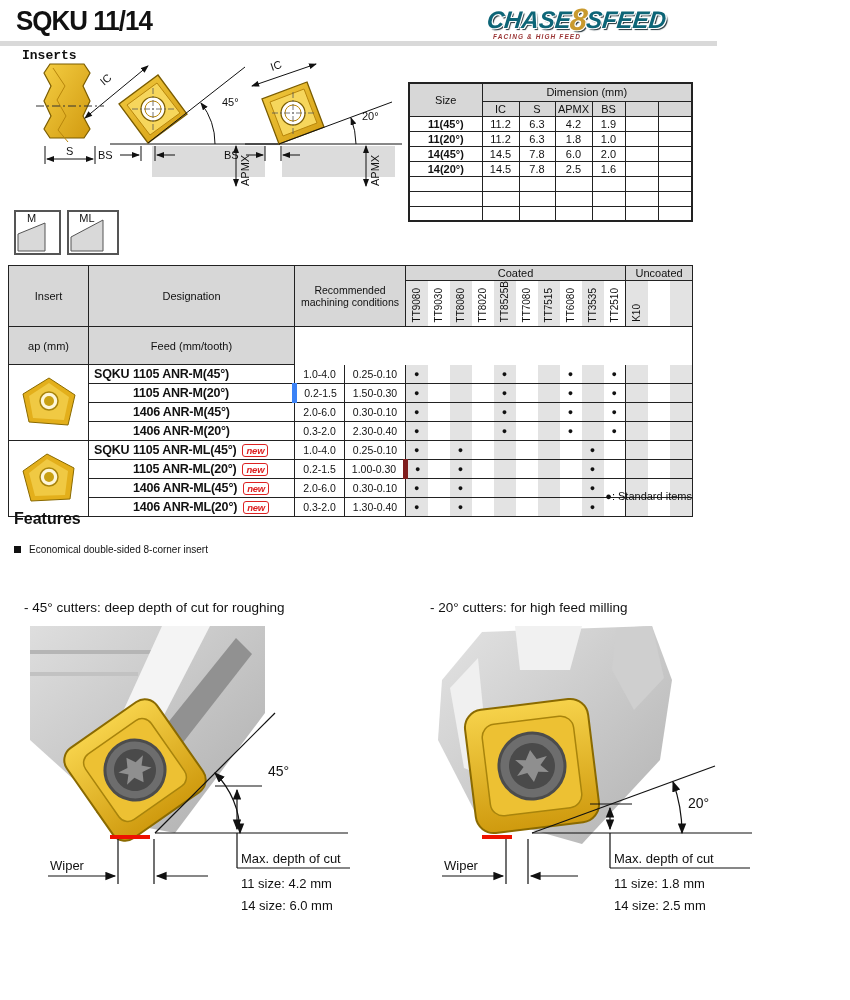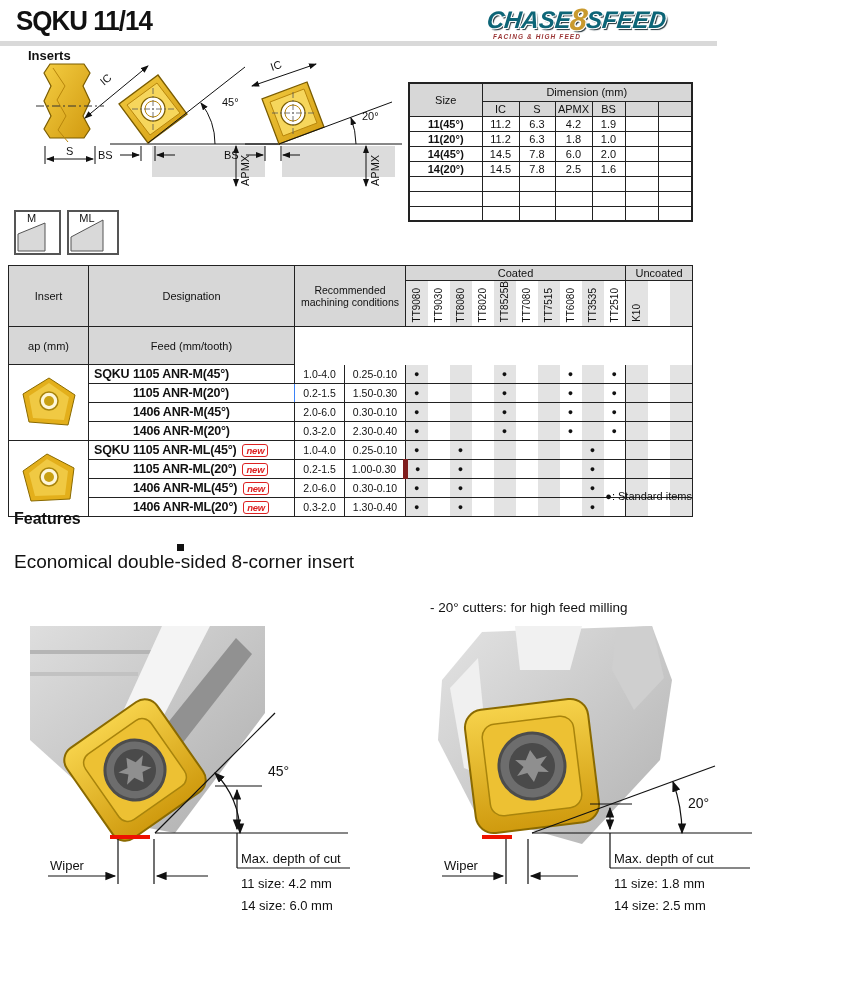--- a/index.html
+++ b/index.html
@@ -3,21 +3,21 @@
 <meta charset="utf-8">
 <style>
   * { margin:0; padding:0; box-sizing:border-box; }
   body { background:#fff; font-family:"Liberation Sans", sans-serif; color:#111; }
   .page { position:relative; width:850px; height:1000px; background:#fff; overflow:hidden; }
 
   
   .title { position:absolute; left:16px; top:6px; font-size:27px; font-weight:bold;
            letter-spacing:-1px; transform:scaleX(.96); transform-origin:left; }
   .rule { position:absolute; left:0; top:41px; width:717px; height:5px; background:#d9d9d9; }
-  .section-label { position:absolute; left:28px; top:48px; font-size:13px; font-weight:bold; }
+  .section-label { position:absolute; left:22px; top:48px; font-size:13px; font-weight:bold;font-family:Liberation Mono, monospace; }
   .logo { position:absolute; left:487px; top:5px; width:230px; height:36px; font-style:italic; font-weight:bold; }
   .logo-row { display:flex; align-items:center; transform:skewX(-6deg); }
   .logo-word { font-size:24px; color:#0d6577;
        text-shadow:-1px -1px 0 #fff,1px -1px 0 #fff,-1px 1px 0 #fff,1px 1px 0 #fff,2px 2px 1px #22333a; }
   .logo-eight { font-size:31px; color:#c99a2e; margin:0 -1px; line-height:30px;
        text-shadow:-1px -1px 0 #fff,1px -1px 0 #fff,-1px 1px 0 #fff,1px 1px 0 #fff,2px 2px 1px #22333a; }
   .logo-tagline { font-size:6.5px; letter-spacing:1.1px; color:#9a3434; margin:-2px 0 0 6px; }
 
   
   #diagrams { position:absolute; left:0; top:58px; }
@@ -56,21 +56,21 @@
   #maintable td.photo { text-align:center; vertical-align:middle; }
   #maintable td.ap, #maintable td.feed { text-align:center; font-size:10.5px; }
   .desig { display:flex; align-items:flex-end; font-weight:bold; font-size:12.5px; letter-spacing:-.2px; }
   .desig .prefix { width:44px; padding-left:5px; flex:0 0 auto; }
   .desig .badge { margin-left:6px; border:1px solid #d22; color:#d22; border-radius:3px;
         font-size:9.5px; font-style:italic; padding:0 3px; line-height:11px; }
   .footnote { position:absolute; left:8px; top:490px; width:684px; text-align:right; font-size:11px; }
 
   
   .feat-h { position:absolute; left:14px; top:510px; font-size:16px; font-weight:bold; }
-  .feat-line { position:absolute; left:14px; font-size:19px; display:flex; align-items:center;flex-direction:column; }
+  .feat-line { position:absolute; left:14px; font-size:10px; display:flex; align-items:center; }
   .feat-line .sq { width:7px; height:7px; background:#111; margin-right:8px; flex:0 0 auto; }
   .feat-sub { position:absolute; font-size:13.5px; }
 
   
   #photoL { position:absolute; left:10px; top:618px; }
   #photoR { position:absolute; left:420px; top:618px; }
   .ptext { font-size:13px; fill:#111; }
   .ptext-lg { font-size:14px; fill:#111; }
 </style>
 </head>
@@ -337,21 +337,21 @@
       <td class="dot"></td>
       <td class="dot g"></td>
       <td class="dot">●</td>
       <td class="dot g"></td>
       <td class="dot">●</td>
       <td class="dot g bl"></td>
       <td class="dot"></td>
       <td class="dot g"></td>
     </tr>
     <tr>
-      <td style="border-right:1px solid #3b82f6">
+      <td style="border-right:5px solid #3b82f6">
         <div class="desig">
               <span class="prefix"></span>
               <span>1105 ANR-M(20°)</span>
             </div>
       </td>
       <td class="ap" style="border-right:1px solid #222">0.2-1.5</td>
       <td class="feed" style="border-right:1px solid #222">1.50-0.30</td>
       <td class="dot g">●</td>
       <td class="dot"></td>
       <td class="dot g"></td>
@@ -519,20 +519,21 @@
     </tr>
   </tbody>
     </table>
   <div class="footnote">●: Standard items</div>
 
   <div class="feat-h">Features</div>
   <div class="feat-line" style="top:544px;">
     <span class="sq"></span>
     <span>Economical double-sided 8-corner insert</span>
   </div>
+  <div class="feat-sub" style="left:24px;top:600px;">- 45° cutters: deep depth of cut for roughing</div>
   <div class="feat-sub" style="left:430px;top:600px;">- 20° cutters: for high feed milling</div>
 
   <svg id="photoL" width="410" height="300" viewBox="0 0 410 300">
     <defs>
       <marker id="mlA" markerWidth="10" markerHeight="9" refX="8" refY="3.5" orient="auto">
           <path d="M0,0 L9,3.5 L0,7 Z" fill="#111"></path>
         </marker>
       <marker id="mlB" markerWidth="10" markerHeight="9" refX="1" refY="3.5" orient="auto">
           <path d="M9,0 L0,3.5 L9,7 Z" fill="#111"></path>
         </marker>

